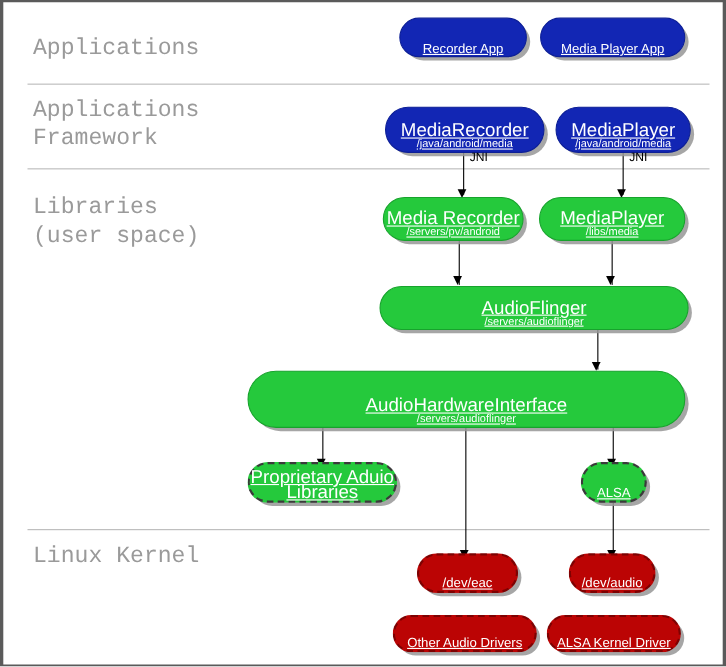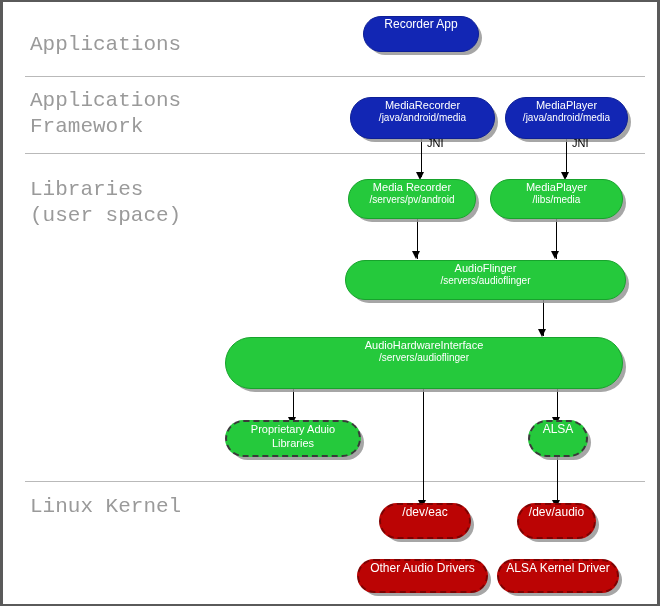--- a/index.html
+++ b/index.html
@@ -45,28 +45,29 @@
   }
 
   
   .node {
     position: absolute;
     box-sizing: border-box;
     border-radius: 999px;
     display: flex;
     flex-direction: column;
     align-items: center;
-    justify-content: flex-start;
+    justify-content: flex-end;
     color: #ffffff;
     text-align: center;
     box-shadow: 4px 4px 0 -1px rgba(150,150,150,0.85);
     z-index: 3;
+    text-decoration: underline;
   }
   .node .title {
-    font-size: 11px;
+    font-size: 17px;
     line-height: 14px;
     white-space: nowrap;
   }
   .node .sub {
     font-size: 10px;
     line-height: 12px;
     white-space: nowrap;
   }
   .node.blue {
     background: #1226b4;
@@ -153,20 +154,23 @@
   <div class="vline" style="left:554px; top:375px; height:48px;"></div>
   <div class="arrowhead" style="left:549px; top:415px;"></div>
 
   <div class="vline" style="left:554px; top:455px; height:51px;"></div>
   <div class="arrowhead" style="left:549px; top:498px;"></div>
 
   <div class="node blue one-line" style="left:360px; top:14px; width:116px; height:36px;">
     <span class="title">Recorder App</span>
   </div>
 
+  <div class="node blue one-line" style="left:488px; top:14px; width:132px; height:36px;">
+    <span class="title">Media Player App</span>
+  </div>
 
   <div class="node blue" style="left:347px; top:95px; width:145px; height:42px;">
     <span class="title">MediaRecorder</span>
     <span class="sub">/java/android/media</span>
   </div>
 
   <div class="node blue" style="left:502px; top:95px; width:123px; height:42px;">
     <span class="title">MediaPlayer</span>
     <span class="sub">/java/android/media</span>
   </div>

